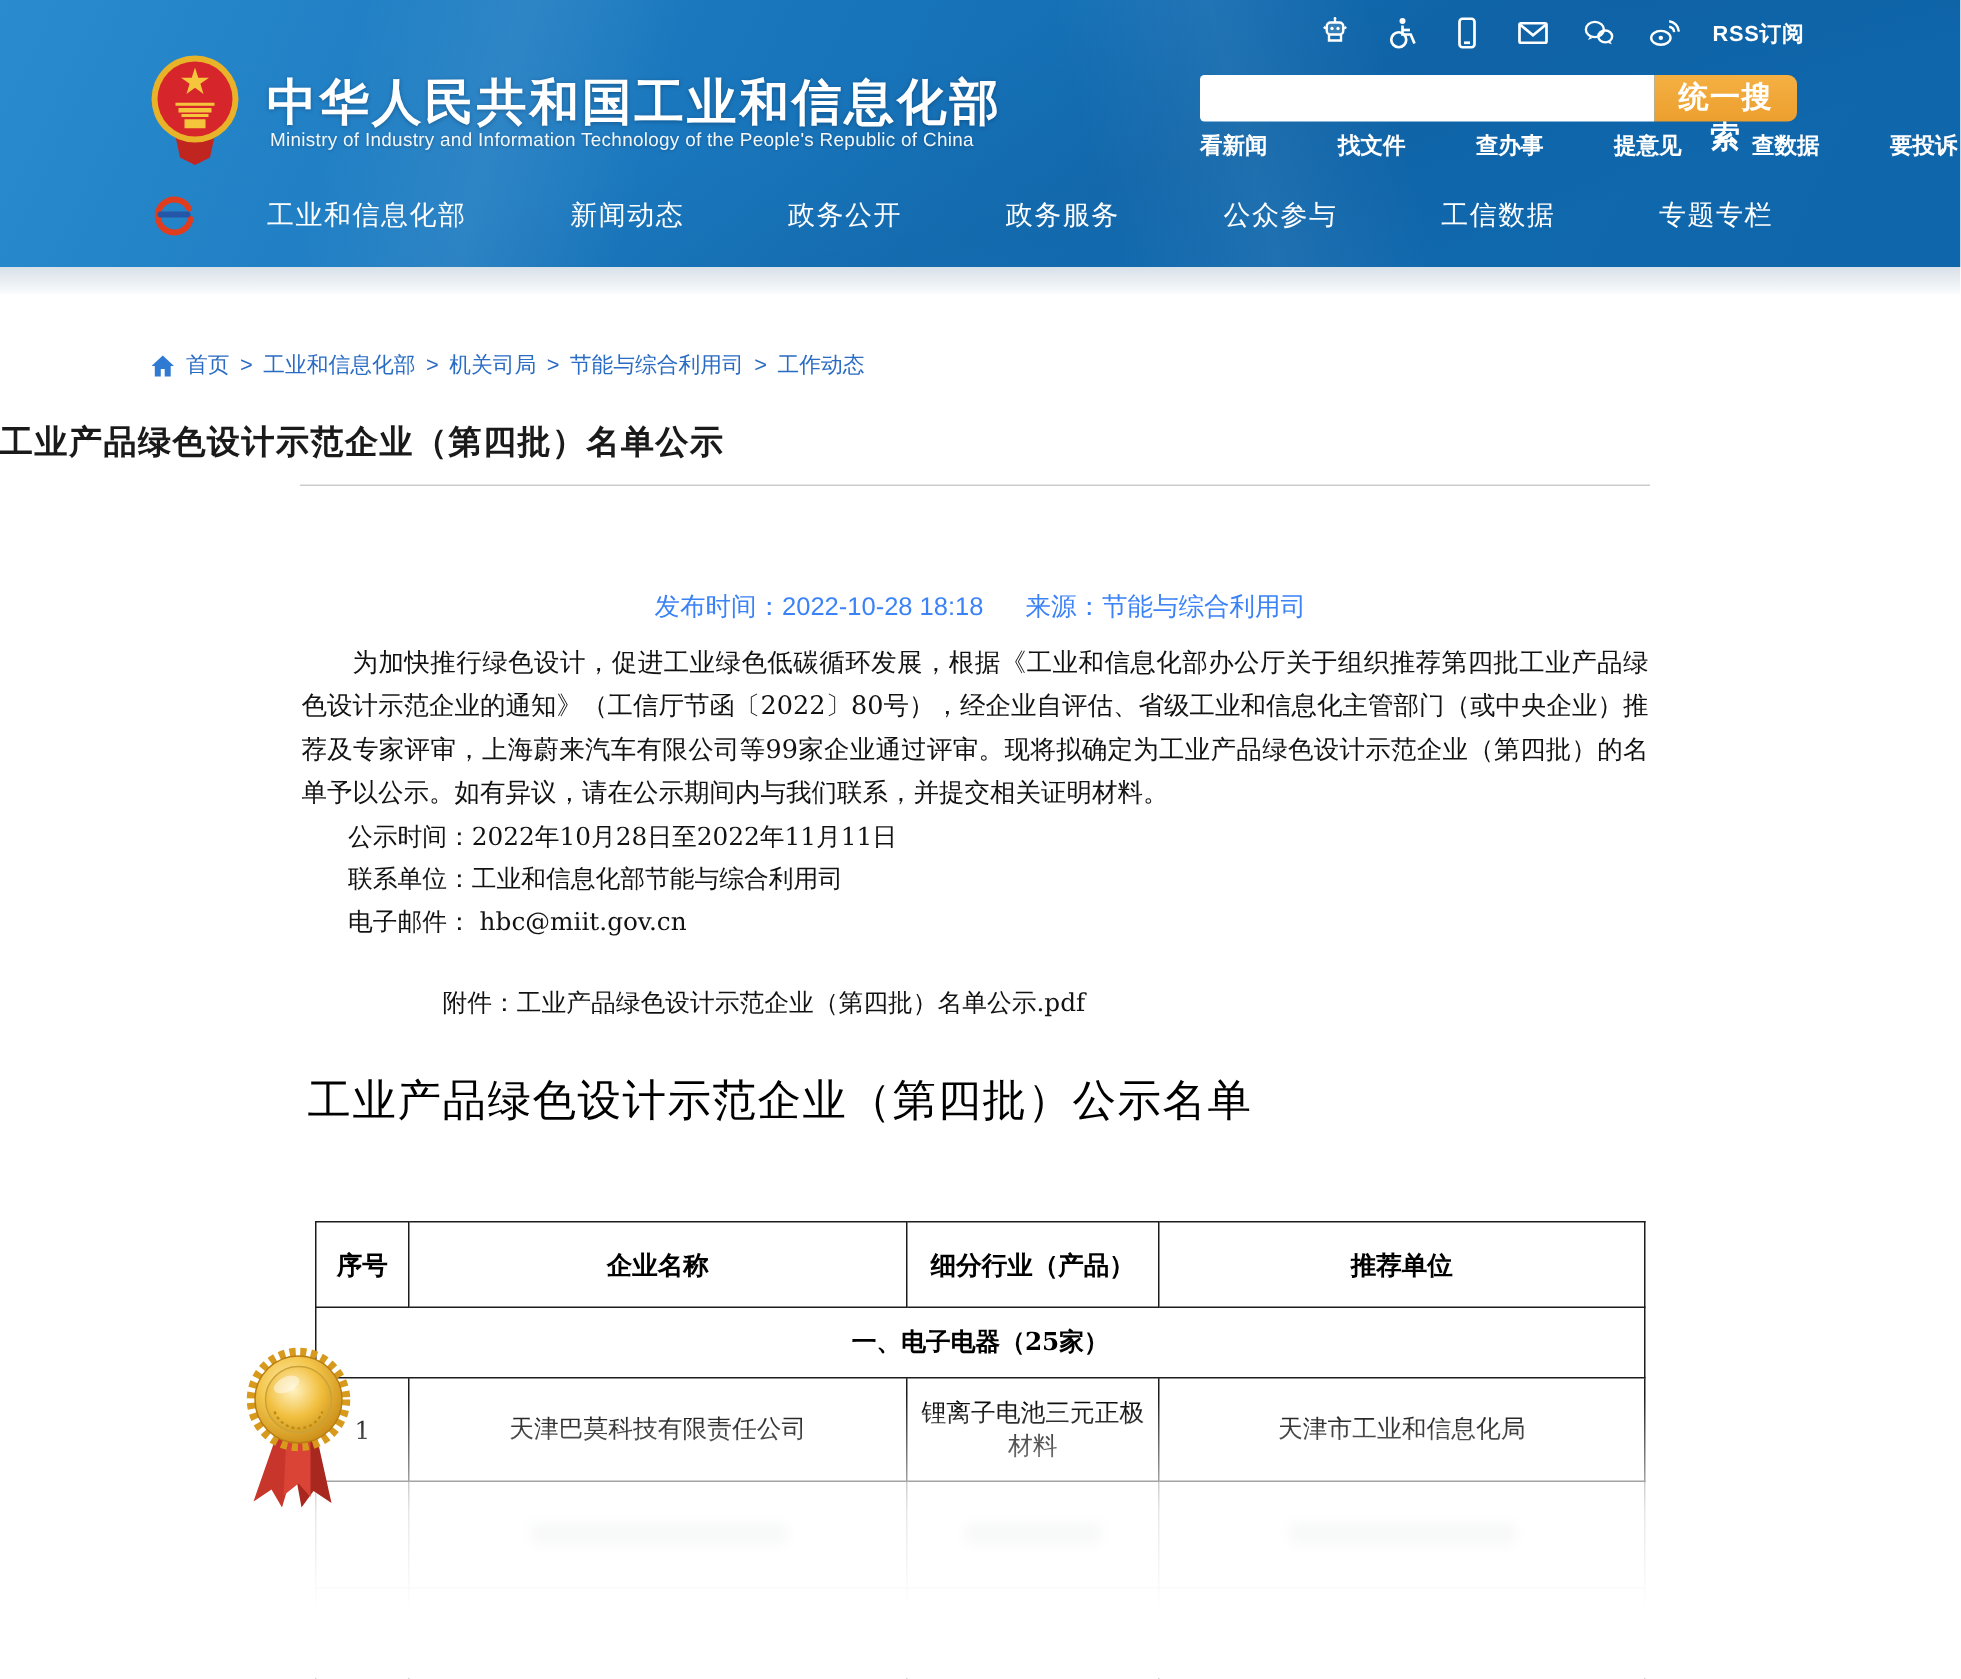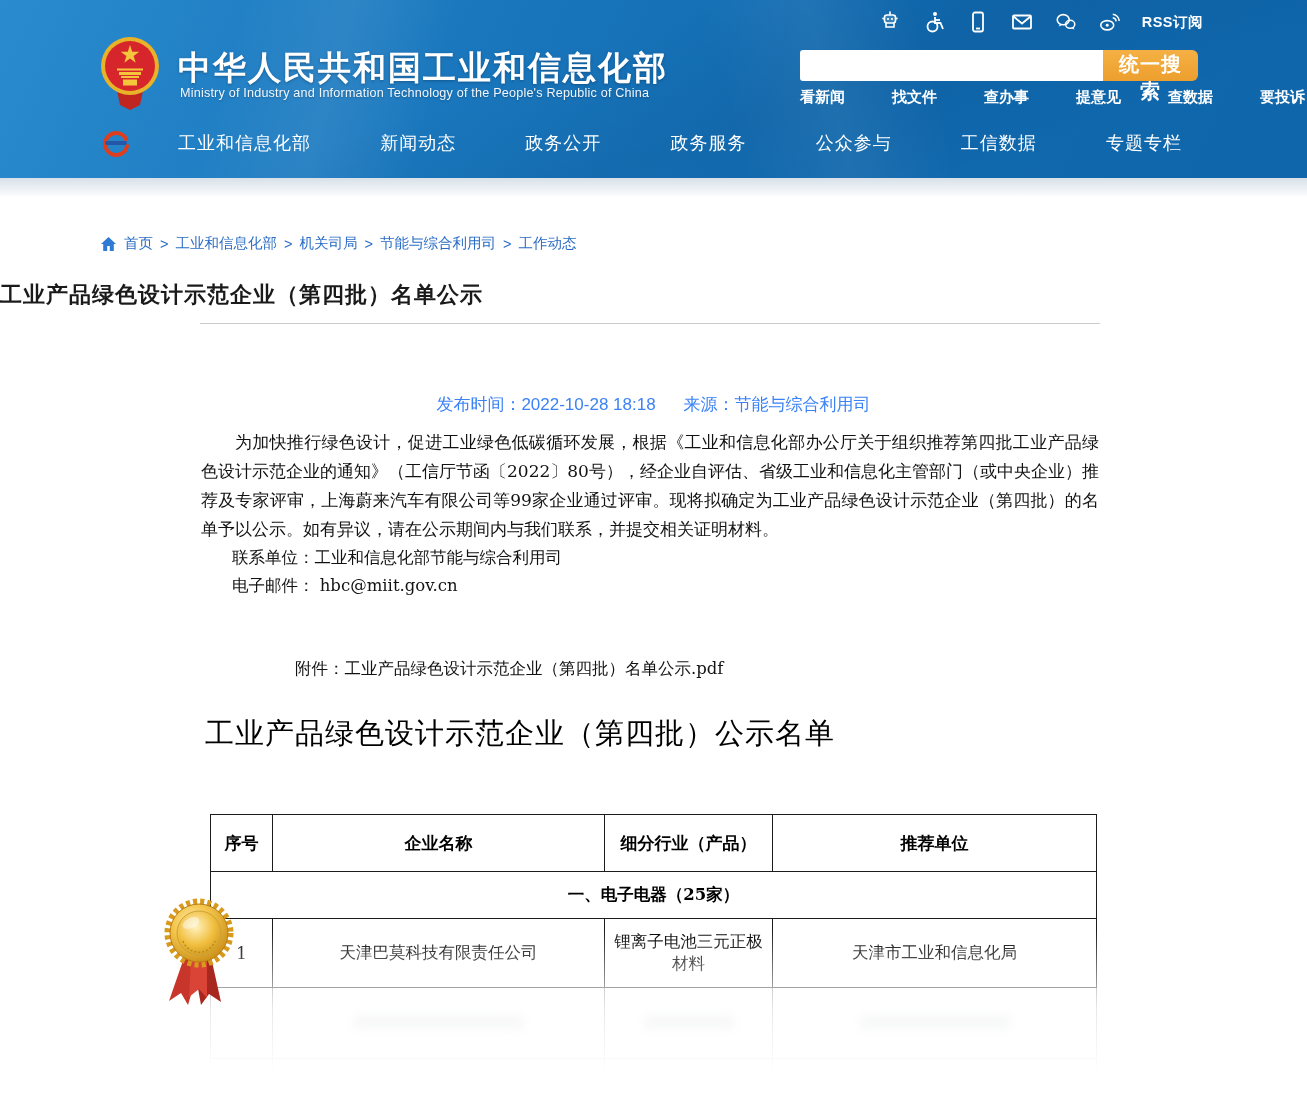--- a/index.html
+++ b/index.html
@@ -254,20 +254,21 @@
 
 <div class="art-title">工业产品绿色设计示范企业（第四批）名单公示</div>
 <div class="divider"></div>
 <div class="meta">
   <span>发布时间：2022-10-28 18:18</span><span class="gap"></span><span>来源：节能与综合利用司</span>
 </div>
 
 <div class="para">为加快推行绿色设计，促进工业绿色低碳循环发展，根据《工业和信息化部办公厅关于组织推荐第四批工业产品绿色设计示范企业的通知》（工信厅节函〔2022〕80号），经企业自评估、省级工业和信息化主管部门（或中央企业）推荐及专家评审，上海蔚来汽车有限公司等99家企业通过评审。现将拟确定为工业产品绿色设计示范企业（第四批）的名单予以公示。如有异议，请在公示期间内与我们联系，并提交相关证明材料。</div>
 
 <div class="info">
+  <div>公示时间：2022年10月28日至2022年11月11日</div>
   <div>联系单位：工业和信息化部节能与综合利用司</div>
   <div>电子邮件：  hbc@miit.gov.cn</div>
 </div>
 <div class="attach">附件：工业产品绿色设计示范企业（第四批）名单公示.pdf</div>
 
 <div class="list-heading">工业产品绿色设计示范企业（第四批）公示名单</div>
 
 <table class="pub">
   <colgroup>
       <col class="c1">

